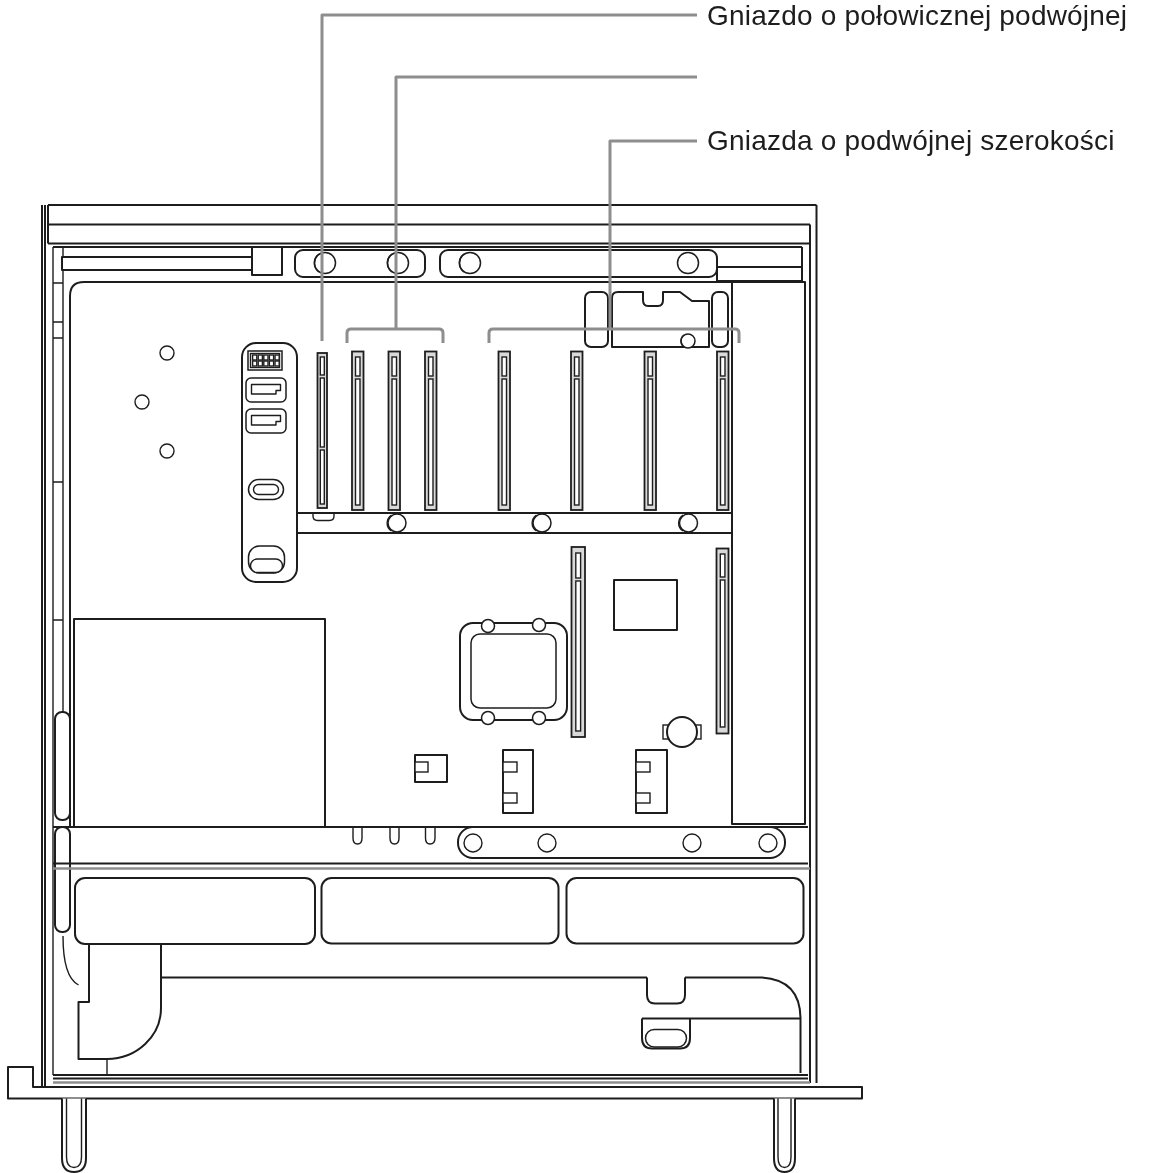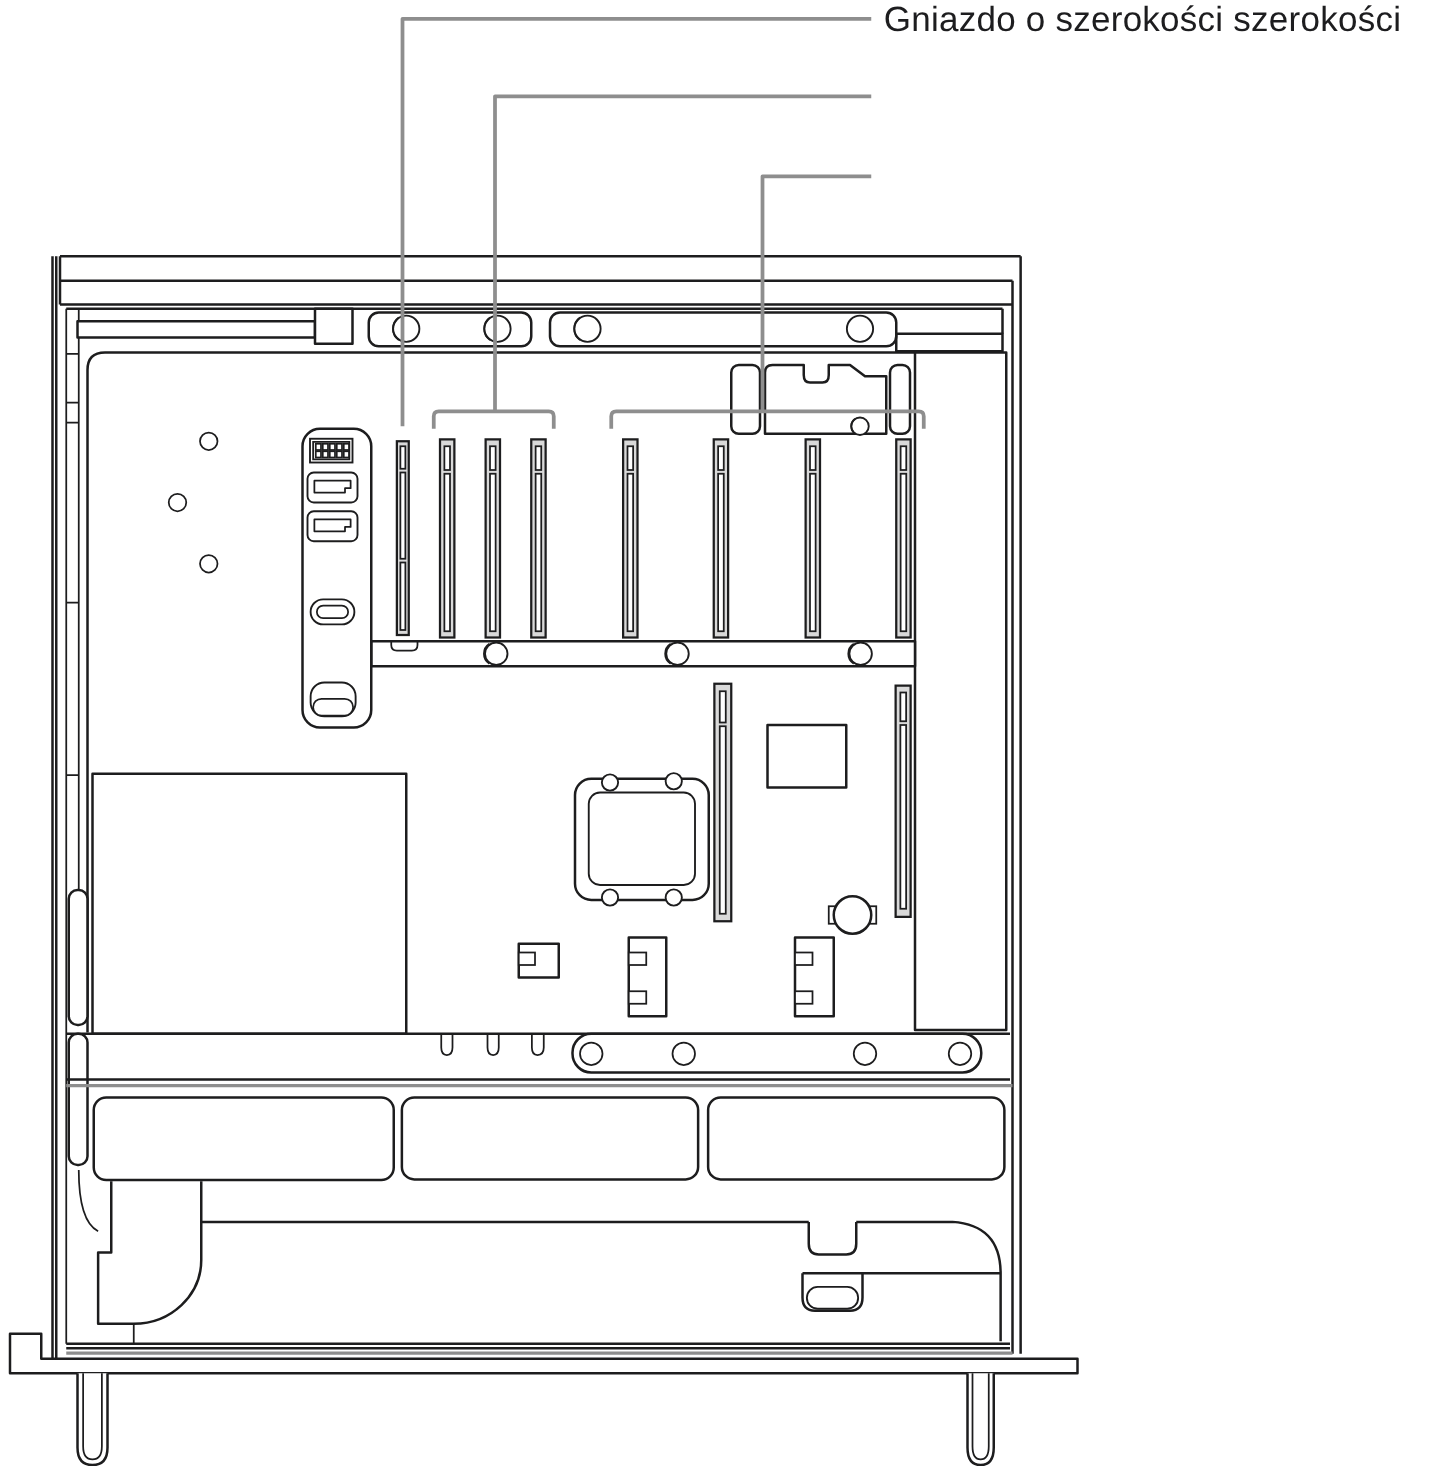--- a/index.html
+++ b/index.html
@@ -253,15 +253,16 @@
 
     <g>
       <path class="cal" d="M697,15 H322 V341"></path>
       <path class="cal" d="M697,77 H396 V329"></path>
       <path class="cal" d="M347,343 V333 Q347,329 351,329 H439 Q443,329 443,333 V343"></path>
       <path class="cal" d="M697,141 H610 V329"></path>
       <path class="cal" d="M489,343 V333 Q489,329 493,329 H735 Q739,329 739,333 V343"></path>
     </g>
   </svg>
 
-  <div class="callout-label lbl-1">Gniazdo o szerokości szerokości</div>
+  <div class="callout-label lbl-1">Gniazdo o połowicznej podwójnej</div>
+  <div class="callout-label lbl-3">Gniazda o podwójnej szerokości</div>
 
 </div>
 
 </body></html>

